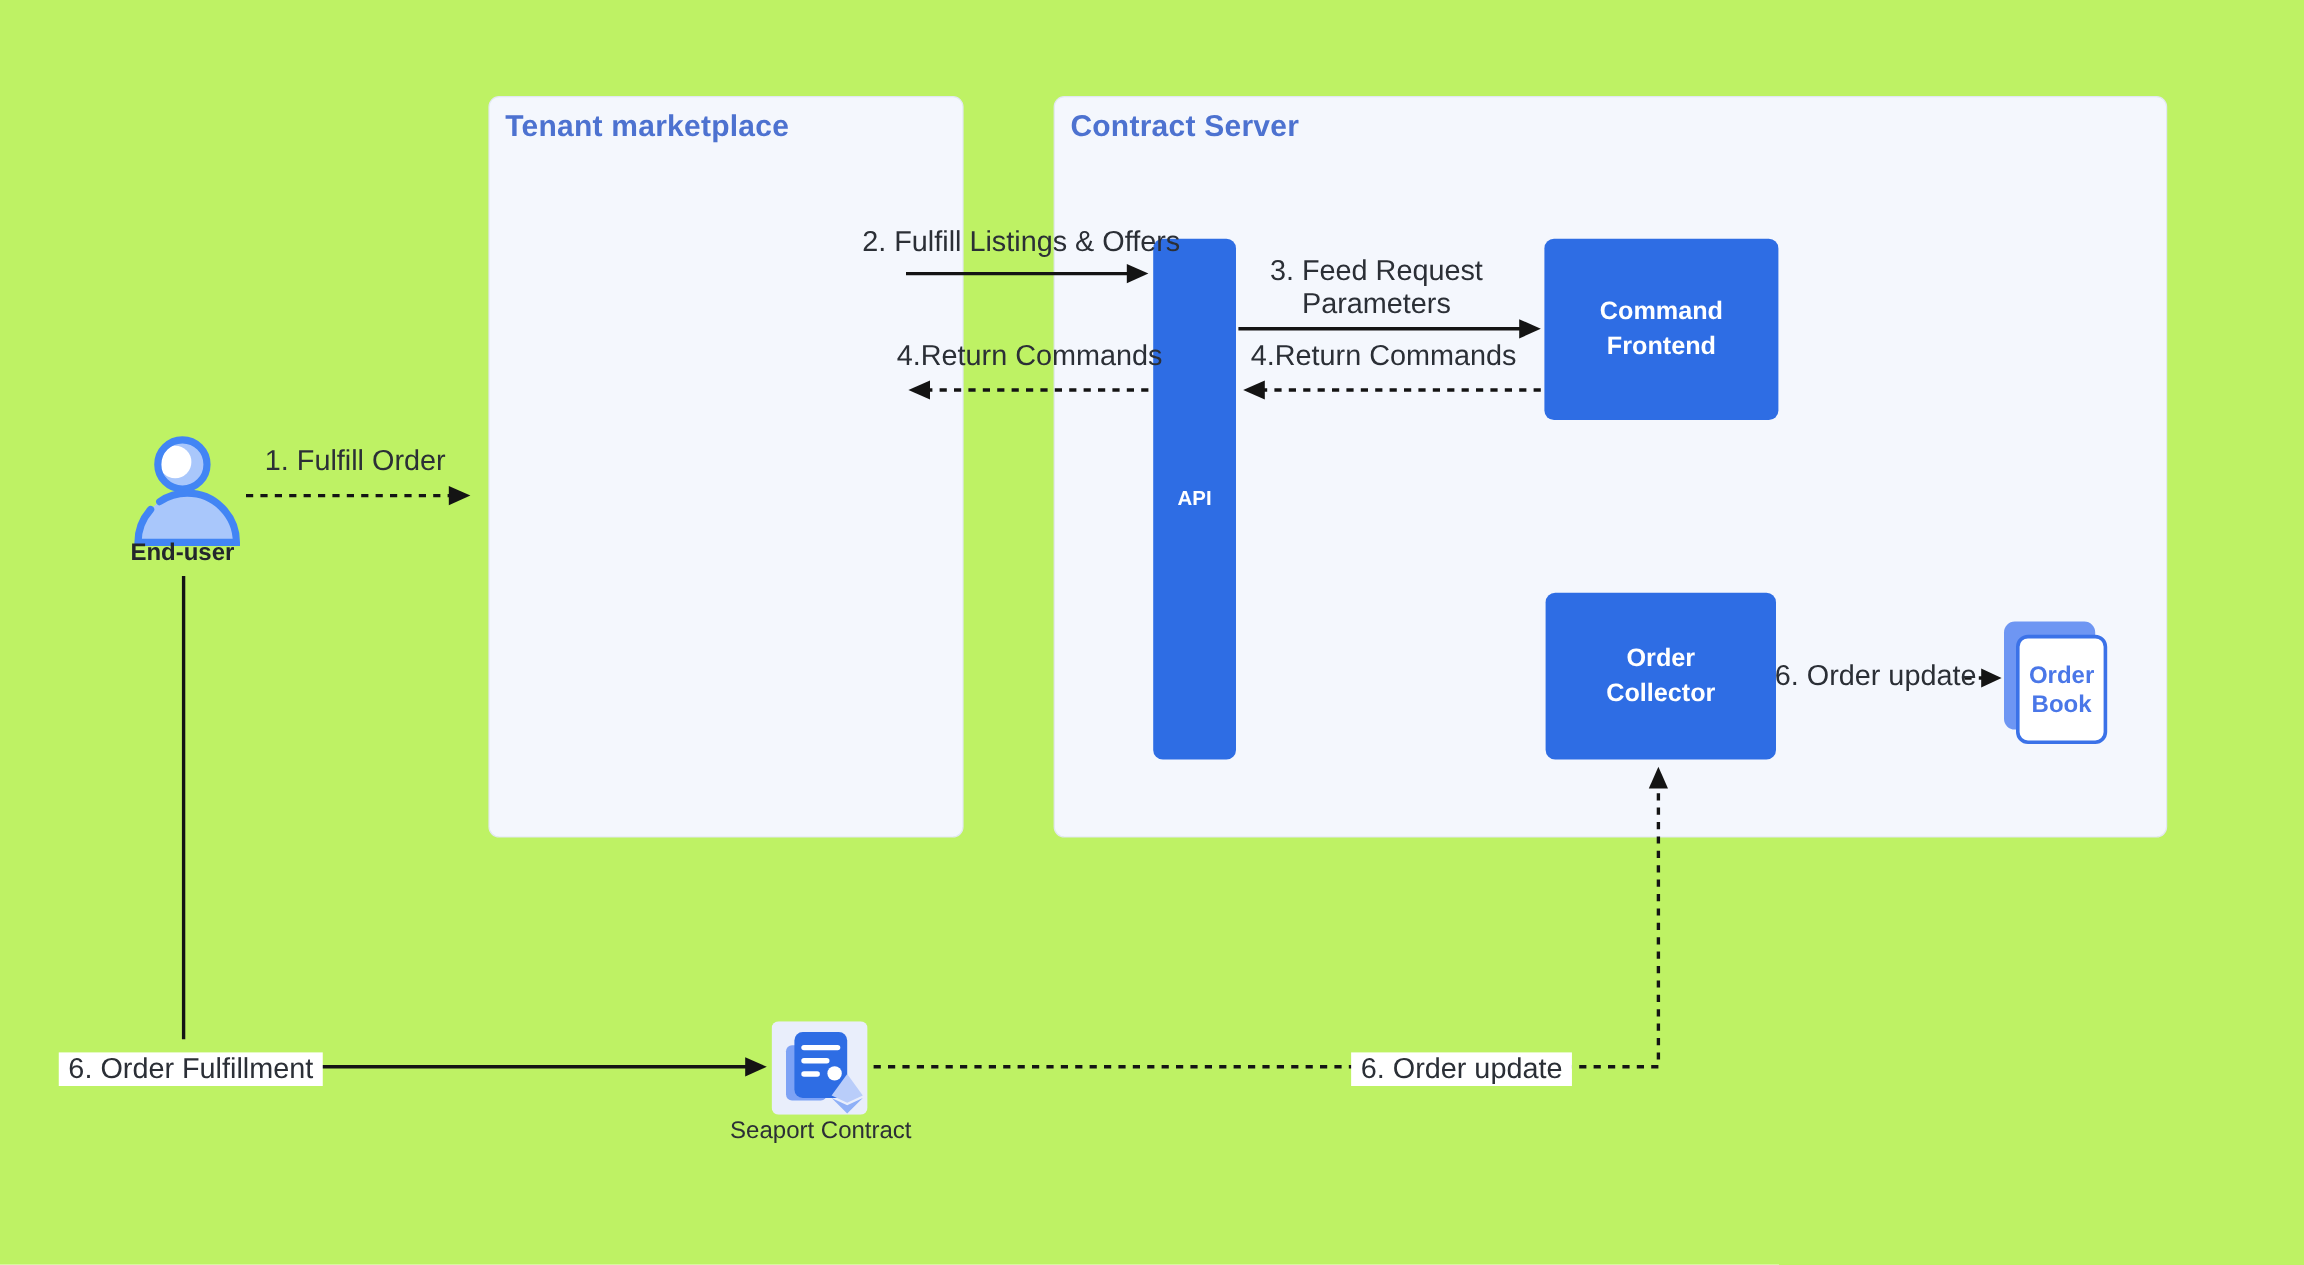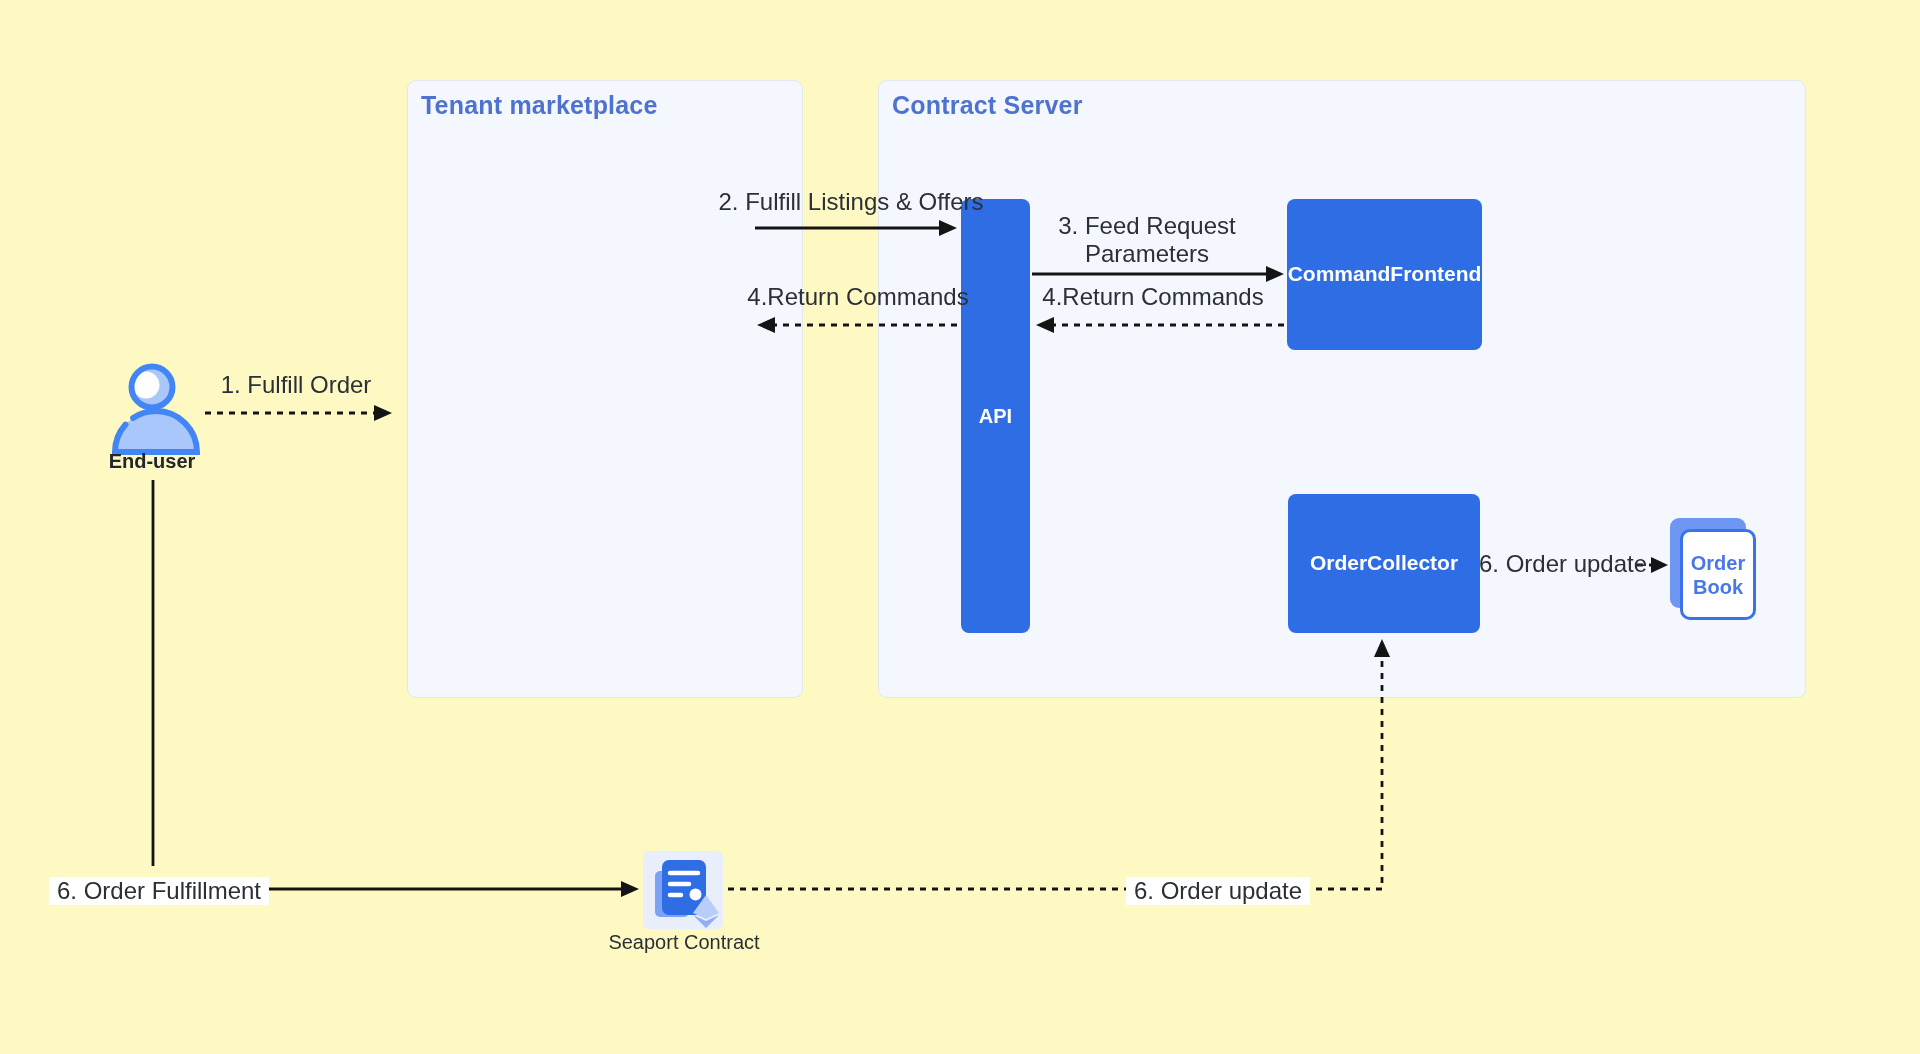--- a/index.html
+++ b/index.html
@@ -15,33 +15,33 @@
     --book-border:#3b72e8;
     --book-text:#4a77e8;
     --seaport-bg:#e9eefb;
     --seaport-doc-back:#7da2f5;
     --eth-light:#b9cdfa;
     --eth-dark:#8fb0f7;
   }
   *{box-sizing:border-box;margin:0;padding:0;}
   html,body{background:#ffffff;}
   body{font-family:"Liberation Sans","DejaVu Sans",sans-serif;}
-  .stage{position:relative;width:1920px;height:1054px;background:#fef9c3;overflow:hidden;}
+  .stage{position:relative;width:1920px;height:1054px;background:#bef264;overflow:hidden;}
 
   .panel{position:absolute;background:var(--panel-fill);border:1px solid var(--panel-border);border-radius:9px;}
   .panel-title{position:absolute;top:10px;left:13px;font-size:25px;font-weight:bold;color:var(--panel-title);letter-spacing:0.2px;}
 
-  .node{position:absolute;background:var(--accent);border-radius:8px;display:flex;align-items:center;justify-content:center;color:#fff;font-weight:bold;text-align:center;}
+  .node{position:absolute;background:var(--accent);border-radius:8px;display:flex;flex-direction:column;align-items:center;justify-content:center;color:#fff;font-weight:bold;text-align:center;}
   .node .nline{line-height:1.35;}
 
   .panel-tenant{left:407px;top:80px;width:396px;height:618px;}
   .panel-gotrading{left:878px;top:80px;width:928px;height:618px;}
 
   .node-mf{left:449px;top:199px;width:302px;height:442px;font-size:24px;border-radius:7px;}
-  .node-api{left:961px;top:199px;width:69px;height:434px;font-size:20px;}
+  .node-api{left:961px;top:199px;width:69px;height:434px;font-size:17px;}
   .node-cg{left:1287px;top:199px;width:195px;height:151px;font-size:21px;}
   .node-oc{left:1288px;top:494px;width:192px;height:139px;font-size:21px;}
 
   .book-back{position:absolute;left:1670px;top:518px;width:76px;height:90px;background:var(--book-back);border-radius:9px;}
   .book-front{position:absolute;left:1680px;top:529px;width:76px;height:91px;background:#ffffff;border:3px solid var(--book-border);border-radius:10px;display:flex;flex-direction:column;align-items:center;justify-content:center;color:var(--book-text);font-weight:bold;font-size:20px;line-height:1.2;}
 
   .flow-label{position:absolute;transform:translate(-50%,-50%);font-size:24px;color:var(--label);white-space:nowrap;text-align:center;line-height:28px;}
   .flow-label.on-line{background:#ffffff;padding:0 8px;}
 
   .icon-label{position:absolute;transform:translate(-50%,0);font-size:20px;font-weight:bold;color:#23262c;white-space:nowrap;}

